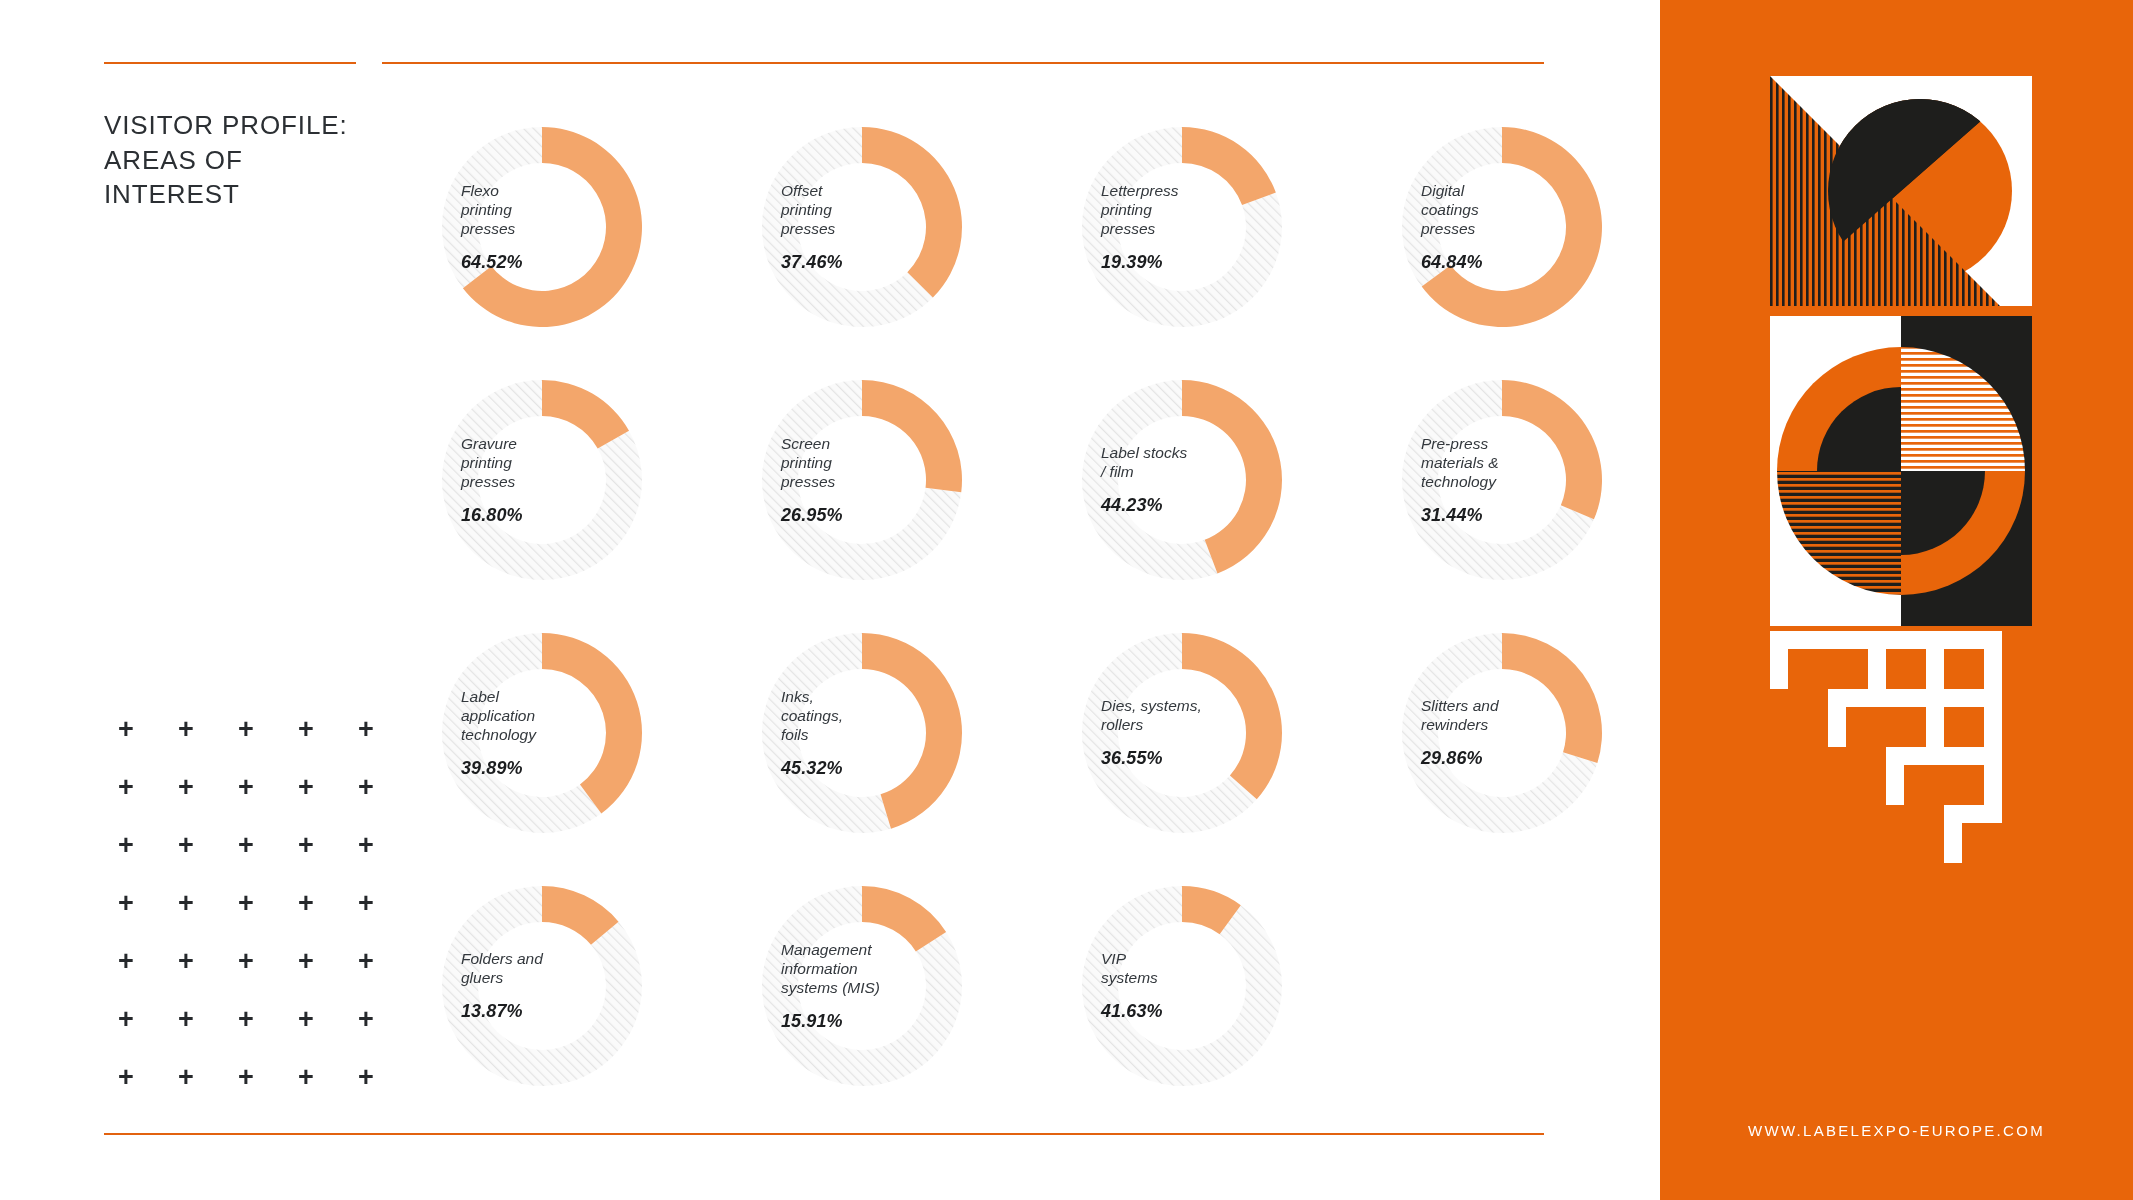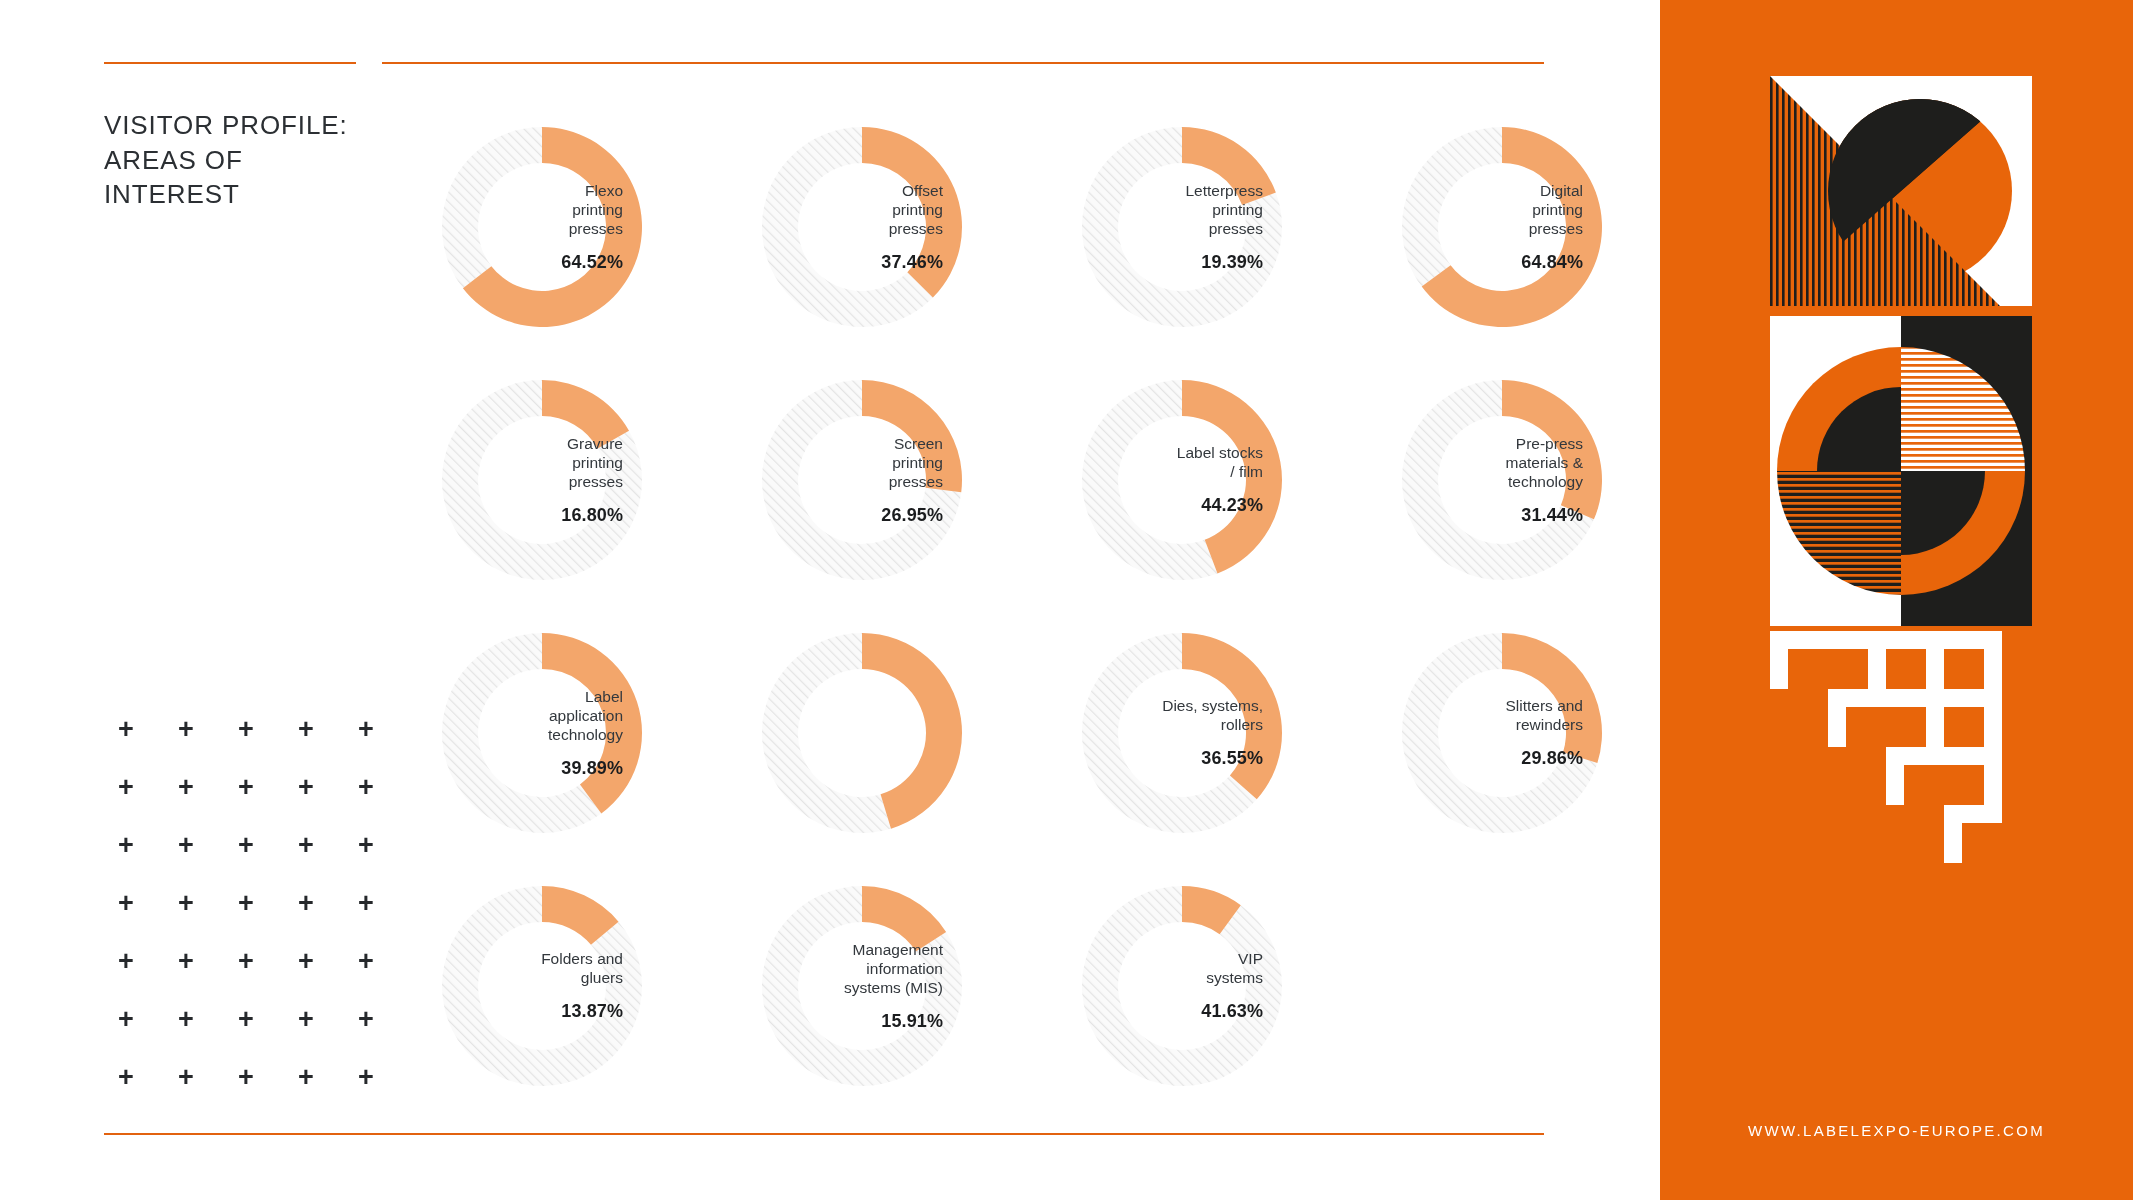--- a/index.html
+++ b/index.html
@@ -48,22 +48,22 @@
   .donut-cell { position:relative; width:320px; height:253px; }
   .donut-wrap {
     position:absolute; left:50%; top:50%;
     width:215px; height:215px; transform:translate(-50%,-50%);
   }
   .donut-wrap svg { display:block; width:215px; height:215px; }
 
   .donut-label {
     position:absolute; left:50%; top:50%;
     transform:translate(-50%,-50%);
-    width:162px; text-align:right;
-    color:#2b2f33; pointer-events:none;
+    width:162px; text-align:left;
+    color:#2b2f33; pointer-events:none;font-style:italic;
   }
   .donut-name {
     font-size:15.5px; line-height:1.23; font-weight:400;
     white-space:pre-line; color:#33383d;
   }
   .donut-pct {
     font-size:18px; font-weight:700; color:#1b1d1f;
     margin-top:14px; letter-spacing:0.1px;
   }
 
@@ -177,21 +177,21 @@
       </div>
       <div class="donut-cell">
         <div class="donut-wrap">
           <svg viewBox="0 0 215 215">
             <path d="M 27.19328491556074 167.08885392711204 A 100 100 0 0 1 107.49999999999999 7.5 L 107.49999999999999 43.5 A 64 64 0 0 0 56.10370234595887 145.63686651335172 Z" fill="url(#hatch)"></path>
             <path d="M 107.5 7.5 A 100 100 0 1 1 27.19328491556074 167.08885392711204 L 56.10370234595887 145.63686651335172 A 64 64 0 1 0 107.5 43.5 Z" fill="#F3A66B"></path>
           </svg>
         </div>
         <div class="donut-label">
           <div class="donut-name">Digital
-printing
+coatings
 presses</div>
           <div class="donut-pct">64.84%</div>
         </div>
       </div>
       <div class="donut-cell">
         <div class="donut-wrap">
           <svg viewBox="0 0 215 215">
             <path d="M 194.51837546695256 58.22726584517085 A 100 100 0 1 1 107.49999999999999 7.5 L 107.49999999999999 43.5 A 64 64 0 1 0 163.19176029884966 75.96545014090934 Z" fill="url(#hatch)"></path>
             <path d="M 107.5 7.5 A 100 100 0 0 1 194.51837546695256 58.22726584517085 L 163.19176029884966 75.96545014090934 A 64 64 0 0 0 107.5 43.5 Z" fill="#F3A66B"></path>
           </svg>
@@ -257,20 +257,26 @@
 technology</div>
           <div class="donut-pct">39.89%</div>
         </div>
       </div>
       <div class="donut-cell">
         <div class="donut-wrap">
           <svg viewBox="0 0 215 215">
             <path d="M 136.48336975306606 203.20770229065712 A 100 100 0 1 1 107.49999999999999 7.5 L 107.49999999999999 43.5 A 64 64 0 1 0 126.04935664196228 168.75292946602056 Z" fill="url(#hatch)"></path>
             <path d="M 107.5 7.5 A 100 100 0 0 1 136.48336975306606 203.20770229065712 L 126.04935664196228 168.75292946602056 A 64 64 0 0 0 107.5 43.5 Z" fill="#F3A66B"></path>
           </svg>
+        </div>
+        <div class="donut-label">
+          <div class="donut-name">Inks,
+coatings,
+foils</div>
+          <div class="donut-pct">45.32%</div>
         </div>
       </div>
       <div class="donut-cell">
         <div class="donut-wrap">
           <svg viewBox="0 0 215 215">
             <path d="M 182.3029798903383 173.8665141432458 A 100 100 0 1 1 107.49999999999999 7.5 L 107.49999999999999 43.5 A 64 64 0 1 0 155.3739071298165 149.97456905167732 Z" fill="url(#hatch)"></path>
             <path d="M 107.5 7.5 A 100 100 0 0 1 182.3029798903383 173.8665141432458 L 155.3739071298165 149.97456905167732 A 64 64 0 0 0 107.5 43.5 Z" fill="#F3A66B"></path>
           </svg>
         </div>
         <div class="donut-label">

